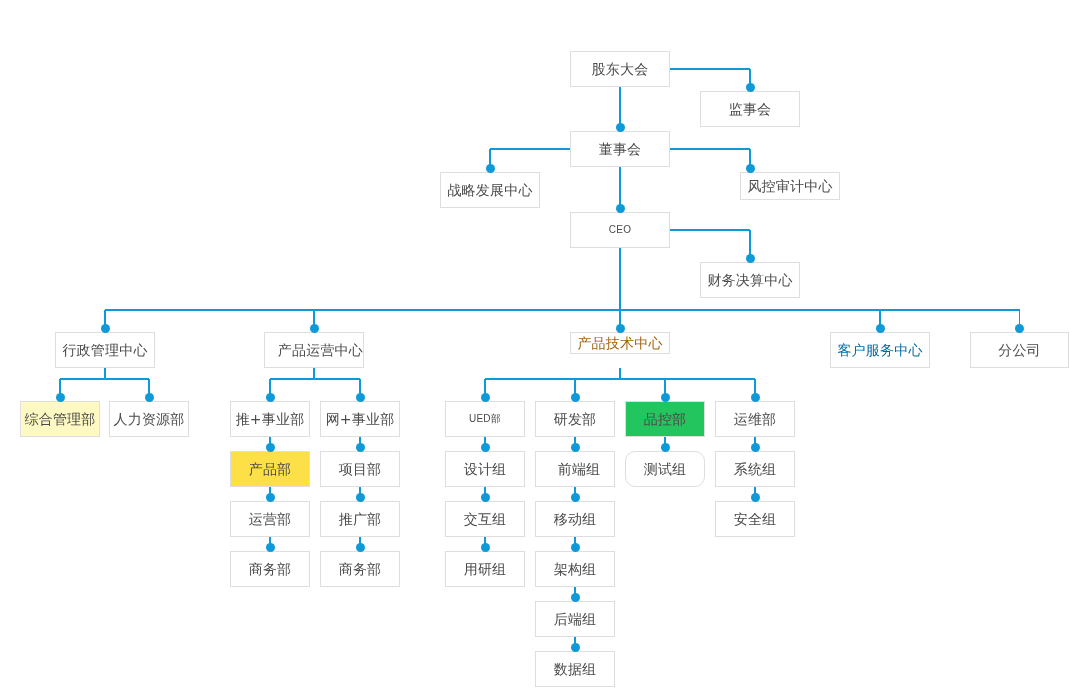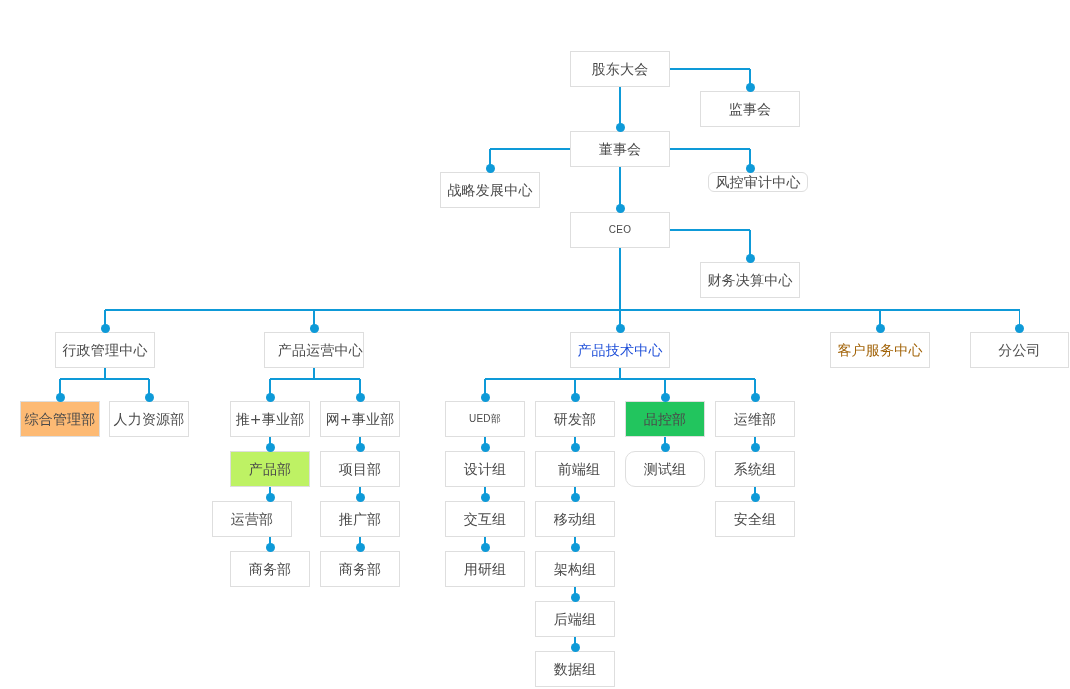--- a/index.html
+++ b/index.html
@@ -115,57 +115,57 @@
       </div>
       <div class="node" style="left: 700px; top: 91px; width: 100px; height: 36px; border-color: rgb(222, 222, 222); background: rgb(255, 255, 255); color: rgb(74, 74, 74);">
         <span>监事会</span>
       </div>
       <div class="node" style="left: 570px; top: 131px; width: 100px; height: 36px; border-color: rgb(222, 222, 222); background: rgb(255, 255, 255); color: rgb(74, 74, 74);">
         <span>董事会</span>
       </div>
       <div class="node" style="left: 440px; top: 172px; width: 100px; height: 36px; border-color: rgb(222, 222, 222); background: rgb(255, 255, 255); color: rgb(74, 74, 74);">
         <span>战略发展中心</span>
       </div>
-      <div class="node" style="left: 708px; top: 172px; width: 100px; height: 20px; border-color: rgb(222, 222, 222); background: rgb(255, 255, 255); color: rgb(74, 74, 74); border-radius: 6px;">
+      <div class="node" style="left: 740px; top: 172px; width: 100px; height: 28px; border-color: rgb(222, 222, 222); background: rgb(255, 255, 255); color: rgb(74, 74, 74);">
         <span>风控审计中心</span>
       </div>
       <div class="node latin" style="left: 570px; top: 212px; width: 100px; height: 36px; border-color: rgb(222, 222, 222); background: rgb(255, 255, 255); color: rgb(74, 74, 74);">
         <span>CEO</span>
       </div>
       <div class="node" style="left: 700px; top: 262px; width: 100px; height: 36px; border-color: rgb(222, 222, 222); background: rgb(255, 255, 255); color: rgb(74, 74, 74);">
         <span>财务决算中心</span>
       </div>
       <div class="node" style="left: 55px; top: 332px; width: 100px; height: 36px; border-color: rgb(222, 222, 222); background: rgb(255, 255, 255); color: rgb(74, 74, 74);">
         <span>行政管理中心</span>
       </div>
       <div class="node" style="left: 264px; top: 332px; width: 100px; height: 36px; border-color: rgb(222, 222, 222); background: rgb(255, 255, 255); color: rgb(74, 74, 74); justify-content: flex-end;">
         <span>产品运营中心</span>
       </div>
-      <div class="node" style="left: 570px; top: 332px; width: 100px; height: 36px; border-color: rgb(222, 222, 222); background: rgb(255, 255, 255); color: #1d4ed8;">
+      <div class="node" style="left: 570px; top: 332px; width: 100px; height: 22px; border-color: rgb(222, 222, 222); background: rgb(255, 255, 255); color: #a16207;">
         <span>产品技术中心</span>
       </div>
-      <div class="node" style="left: 830px; top: 332px; width: 100px; height: 36px; border-color: rgb(222, 222, 222); background: rgb(255, 255, 255); color: #a16207;">
+      <div class="node" style="left: 830px; top: 332px; width: 100px; height: 36px; border-color: rgb(222, 222, 222); background: rgb(255, 255, 255); color: #0369a1;">
         <span>客户服务中心</span>
       </div>
       <div class="node" style="left: 970px; top: 332px; width: 99px; height: 36px; border-color: rgb(222, 222, 222); background: rgb(255, 255, 255); color: rgb(74, 74, 74);">
         <span>分公司</span>
       </div>
-      <div class="node" style="left: 20px; top: 401px; width: 80px; height: 36px; border-color: rgb(222, 222, 222); background: #fdba74; color: rgb(74, 74, 74);">
+      <div class="node" style="left: 20px; top: 401px; width: 80px; height: 36px; border-color: rgb(222, 222, 222); background: #fef9c3; color: rgb(74, 74, 74);">
         <span>综合管理部</span>
       </div>
       <div class="node" style="left: 109px; top: 401px; width: 80px; height: 36px; border-color: rgb(222, 222, 222); background: rgb(255, 255, 255); color: rgb(74, 74, 74);">
         <span>人力资源部</span>
       </div>
       <div class="node" style="left: 230px; top: 401px; width: 80px; height: 36px; border-color: rgb(222, 222, 222); background: rgb(255, 255, 255); color: rgb(74, 74, 74);">
         <span>推+事业部</span>
       </div>
-      <div class="node" style="left: 230px; top: 451px; width: 80px; height: 36px; border-color: rgb(222, 222, 222); background: #bef264; color: rgb(74, 74, 74);">
+      <div class="node" style="left: 230px; top: 451px; width: 80px; height: 36px; border-color: rgb(222, 222, 222); background: #fde047; color: rgb(74, 74, 74);">
         <span>产品部</span>
       </div>
-      <div class="node" style="left: 212px; top: 501px; width: 80px; height: 36px; border-color: rgb(222, 222, 222); background: rgb(255, 255, 255); color: rgb(74, 74, 74);">
+      <div class="node" style="left: 230px; top: 501px; width: 80px; height: 36px; border-color: rgb(222, 222, 222); background: rgb(255, 255, 255); color: rgb(74, 74, 74);">
         <span>运营部</span>
       </div>
       <div class="node" style="left: 230px; top: 551px; width: 80px; height: 36px; border-color: rgb(222, 222, 222); background: rgb(255, 255, 255); color: rgb(74, 74, 74);">
         <span>商务部</span>
       </div>
       <div class="node" style="left: 320px; top: 401px; width: 80px; height: 36px; border-color: rgb(222, 222, 222); background: rgb(255, 255, 255); color: rgb(74, 74, 74);">
         <span>网+事业部</span>
       </div>
       <div class="node" style="left: 320px; top: 451px; width: 80px; height: 36px; border-color: rgb(222, 222, 222); background: rgb(255, 255, 255); color: rgb(74, 74, 74);">
         <span>项目部</span>

